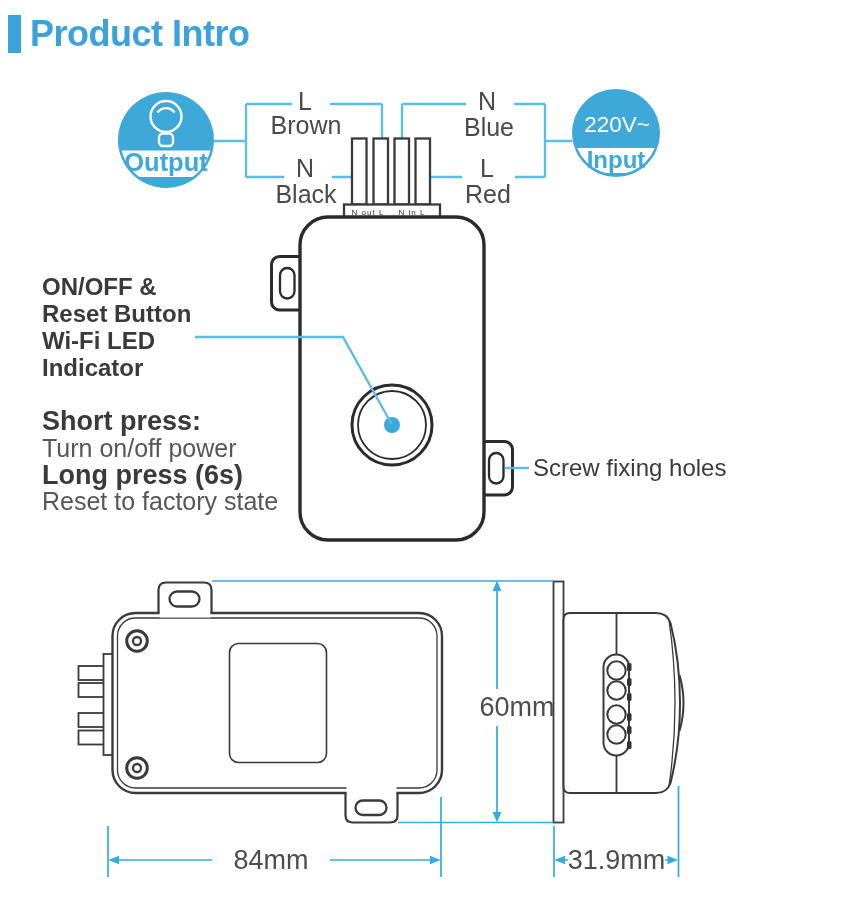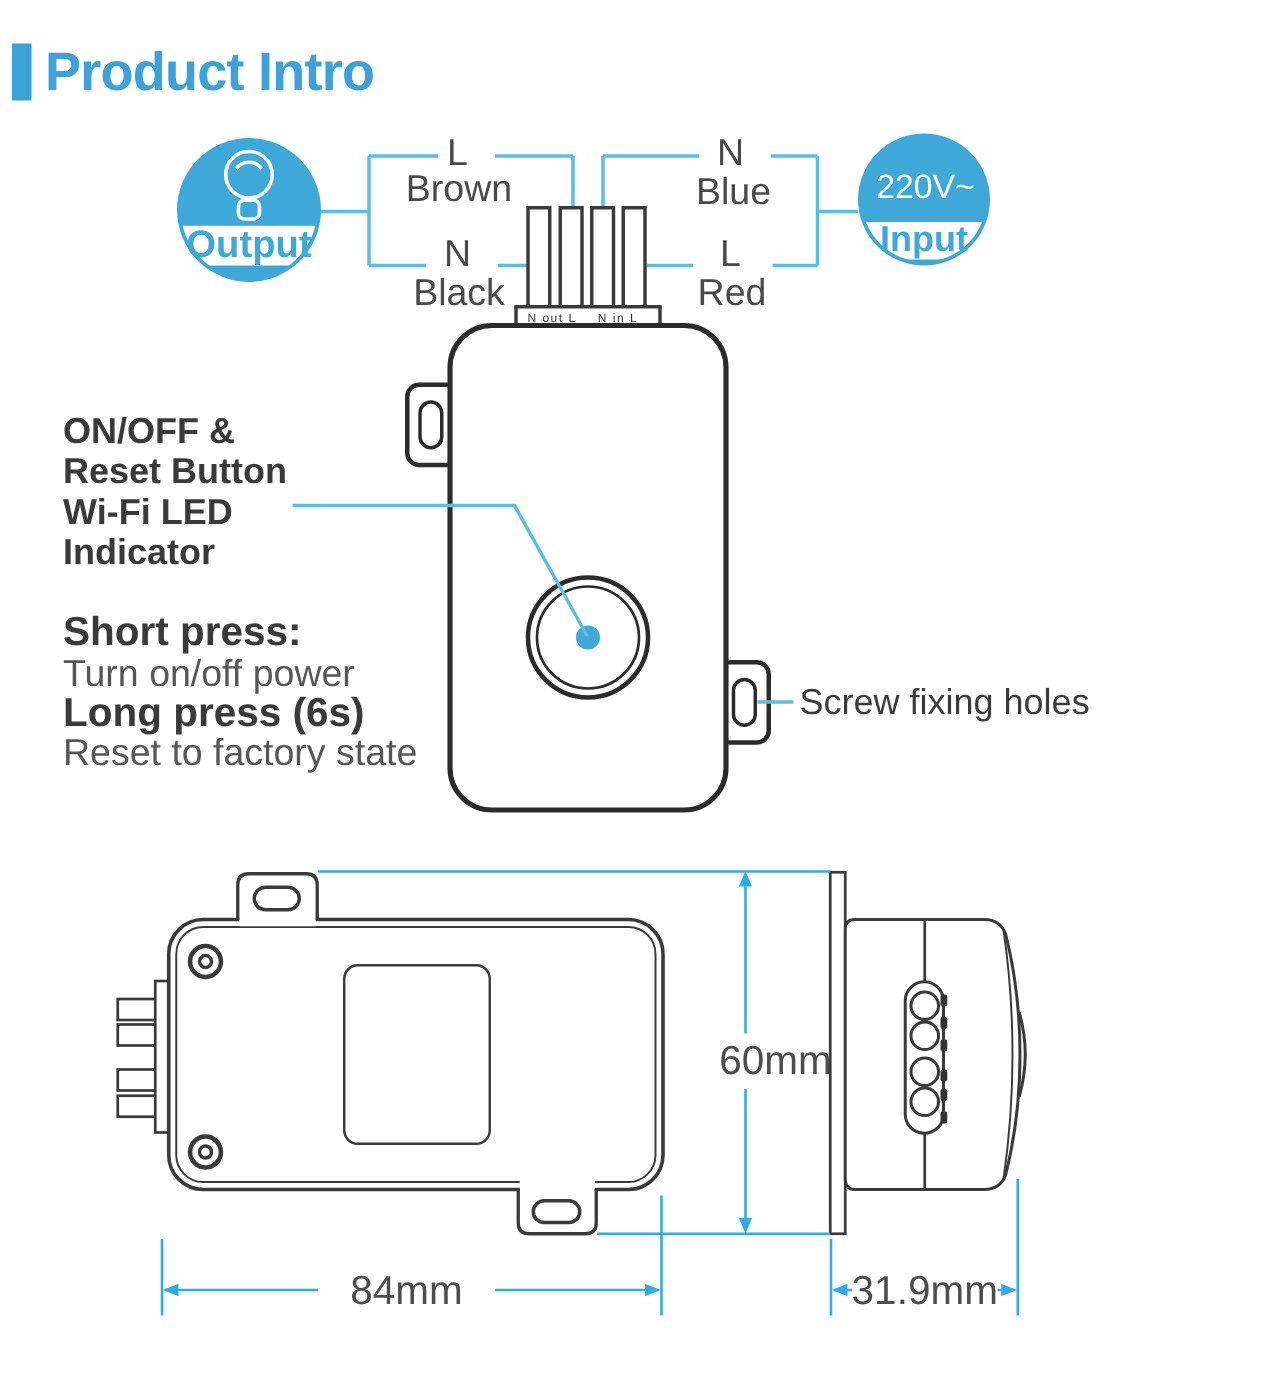--- a/index.html
+++ b/index.html
@@ -2,21 +2,21 @@
 <html style="--accent: #3BA2DB; --badge: #3EA8D8; --wire: #58BEE6; --dimension: #2FACE3; --outline: #2B2B2B; --outline-light: #3A3A3A;"><head>
 <meta charset="utf-8">
 <style>
   :root{
     --accent:#3BA2DB; --badge:#3EA8D8; --wire:#58BEE6; --dimension:#2FACE3;
     --outline:#2B2B2B; --outline-light:#3A3A3A; --label:#4A4A4A;
   }
   html,body{margin:0;padding:0;background:#fff;}
   .page{position:relative;width:852px;height:920px;background:#fff;overflow:hidden;
         font-family:"Liberation Sans",sans-serif;}
-  .header{position:absolute;left:8px;top:27px;display:flex;align-items:center;gap:9px;}
+  .header{position:absolute;left:8px;top:13px;display:flex;align-items:center;gap:9px;}
   .accent-bar{width:13px;height:38px;background:var(--accent);}
   .header h1{margin:0;font-size:36px;font-weight:700;color:var(--accent);
              letter-spacing:-0.5px;font-family:"Liberation Sans",sans-serif;}
   svg{position:absolute;left:0;top:0;}
   svg text{font-family:"Liberation Sans",sans-serif;}
   .lbl{fill:#4A4A4A;font-size:25px;}
   .ann{fill:#3A3A3A;font-size:24px;font-weight:700;}
   .annb{fill:#3A3A3A;font-size:27px;font-weight:700;}
   .ann-light{fill:#575757;font-size:25px;font-weight:400;}
   .callout{fill:#3B3B3B;font-size:24px;font-weight:400;}

